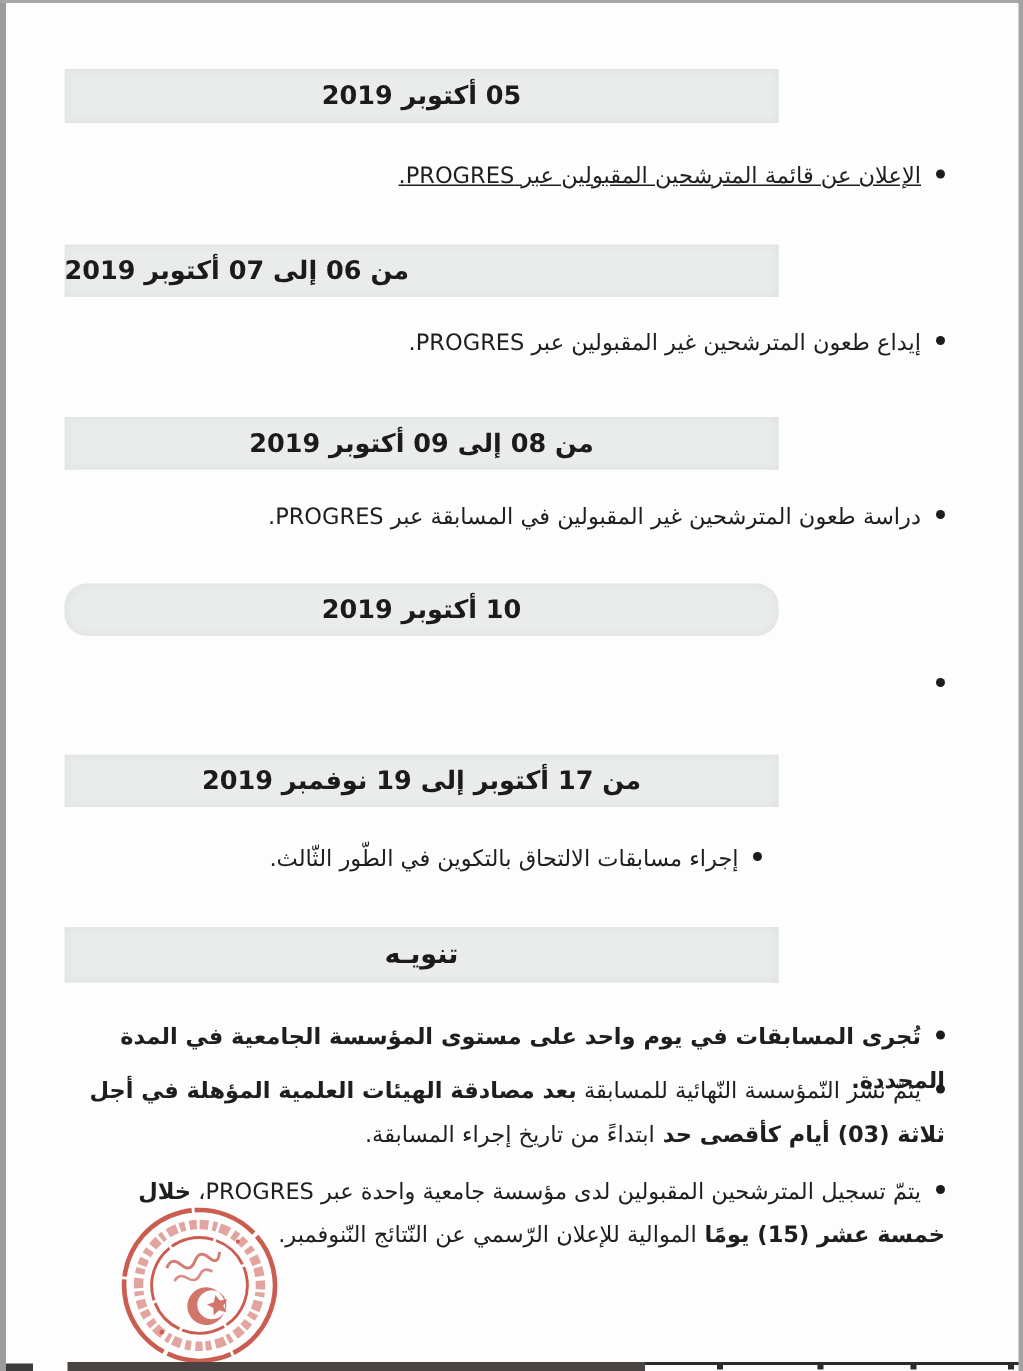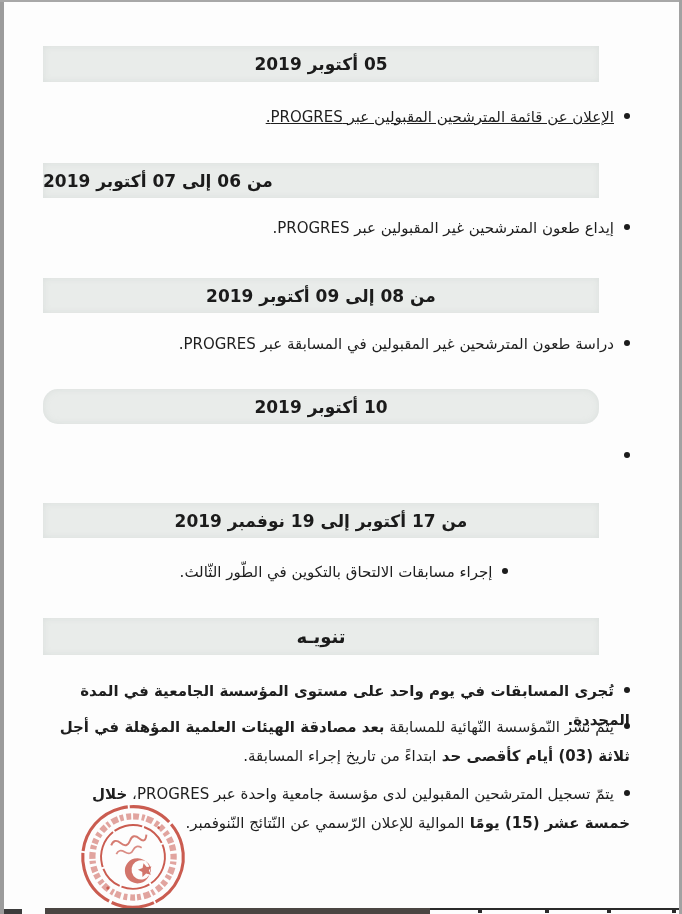--- a/index.html
+++ b/index.html
@@ -10,21 +10,21 @@
     color:#1e1e1e;
   }
   
   .edge{position:absolute;background:#9c9c9c;z-index:40;}
   .edge-left{left:0;top:0;width:4px;height:914px;}
   .edge-top{left:0;top:0;width:682px;height:2px;background:#a8a8a8;}
   .edge-right{right:0;top:0;width:3px;height:914px;background:#a2a2a2;}
 
   
   .datebar{
-    position:absolute;left:43px;width:556px;height:35px;
+    position:absolute;left:43px;width:476px;height:35px;
     background:#e9ecea;
     display:flex;align-items:center;justify-content:center;
     font-weight:700;font-size:17px;color:#1b1b1b;
     box-shadow:inset 0 0 6px rgba(190,198,196,.35);
   }
   .datebar.notice-title{height:37px;font-size:18px;letter-spacing:1px;}
 
   
   .bullet-line{
     position:absolute;right:52px;left:58px;

